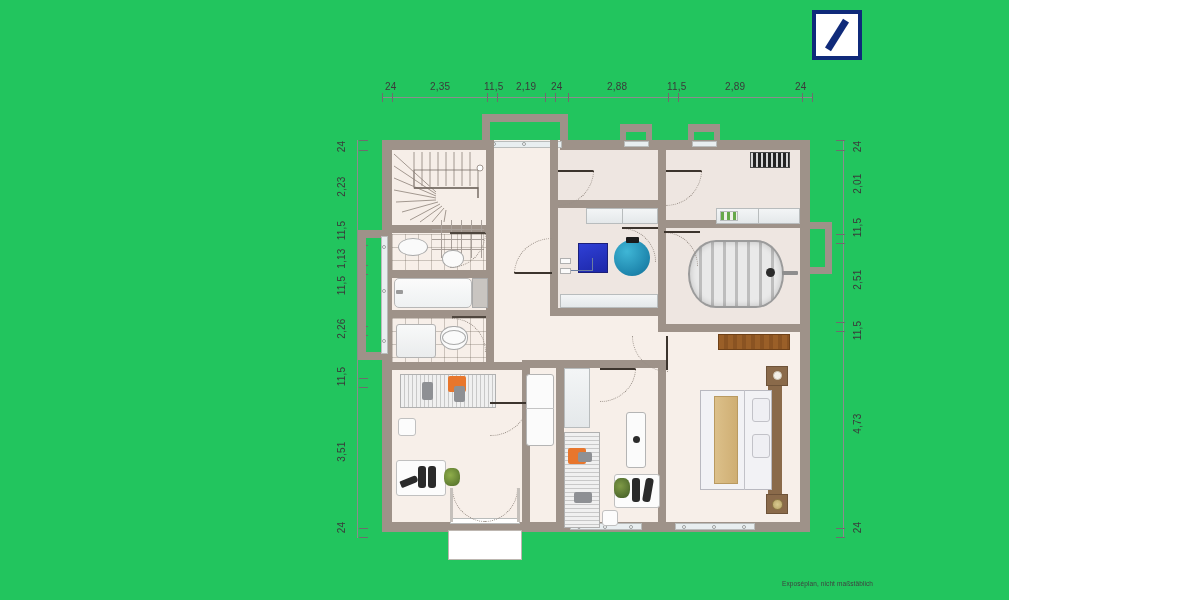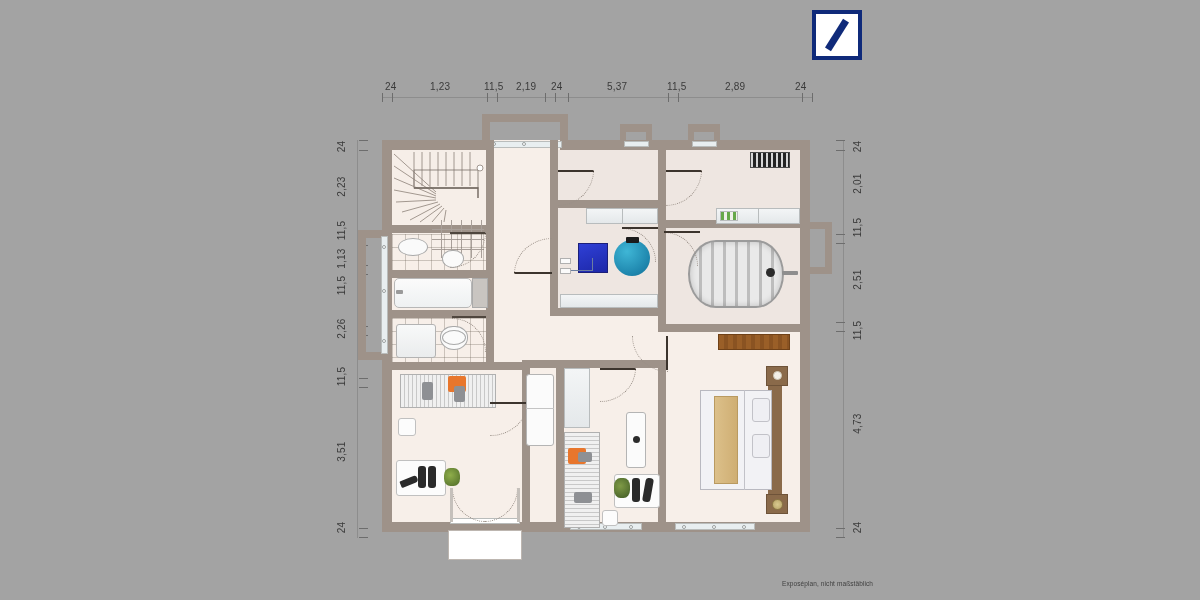--- a/index.html
+++ b/index.html
@@ -3,21 +3,21 @@
 <meta charset="utf-8">
 <style>
   * { box-sizing: border-box; }
   html, body {
     margin: 0; padding: 0;
     width: 1200px; height: 600px;
     background: #ffffff;
     font-family: "Liberation Sans", sans-serif;
     overflow: hidden;
   }
-  #page { position: relative; width: 1200px; height: 600px; background: #a3a3a3; }
+  #page { position: relative; width: 1009px; height: 600px; background: #22c55e; }
 
   
   #logo-box {
     position: absolute; left: 812px; top: 10px; width: 50px; height: 50px;
     border: 4px solid #0f2a7a; background: #ffffff;
   }
   #logo-slash {
     position: absolute; left: 50%; top: 50%;
     width: 7px; height: 34px; background: #0f2a7a;
     transform: translate(-50%,-50%) rotate(32deg);
@@ -143,25 +143,25 @@
 <div id="page">
 
   <div id="logo-box">
     <div id="logo-slash"></div>
   </div>
 
   <div>
     <div class="dimline hline" style="left:382px; top:97px; width:430px;"></div>
 
     <div class="dim" style="left:385px; top:81px;">24</div>
-    <div class="dim" style="left:430px; top:81px;">1,23</div>
+    <div class="dim" style="left:430px; top:81px;">2,35</div>
     <div class="dim" style="left:484px; top:81px;">11,5</div>
     <div class="dim" style="left:516px; top:81px;">2,19</div>
     <div class="dim" style="left:551px; top:81px;">24</div>
-    <div class="dim" style="left:607px; top:81px;">5,37</div>
+    <div class="dim" style="left:607px; top:81px;">2,88</div>
     <div class="dim" style="left:667px; top:81px;">11,5</div>
     <div class="dim" style="left:725px; top:81px;">2,89</div>
     <div class="dim" style="left:795px; top:81px;">24</div>
 
     <div class="tick" style="left:382px; top:93px;"></div>
     <div class="tick" style="left:392px; top:93px;"></div>
     <div class="tick" style="left:487px; top:93px;"></div>
     <div class="tick" style="left:497px; top:93px;"></div>
     <div class="tick" style="left:545px; top:93px;"></div>
     <div class="tick" style="left:555px; top:93px;"></div>

